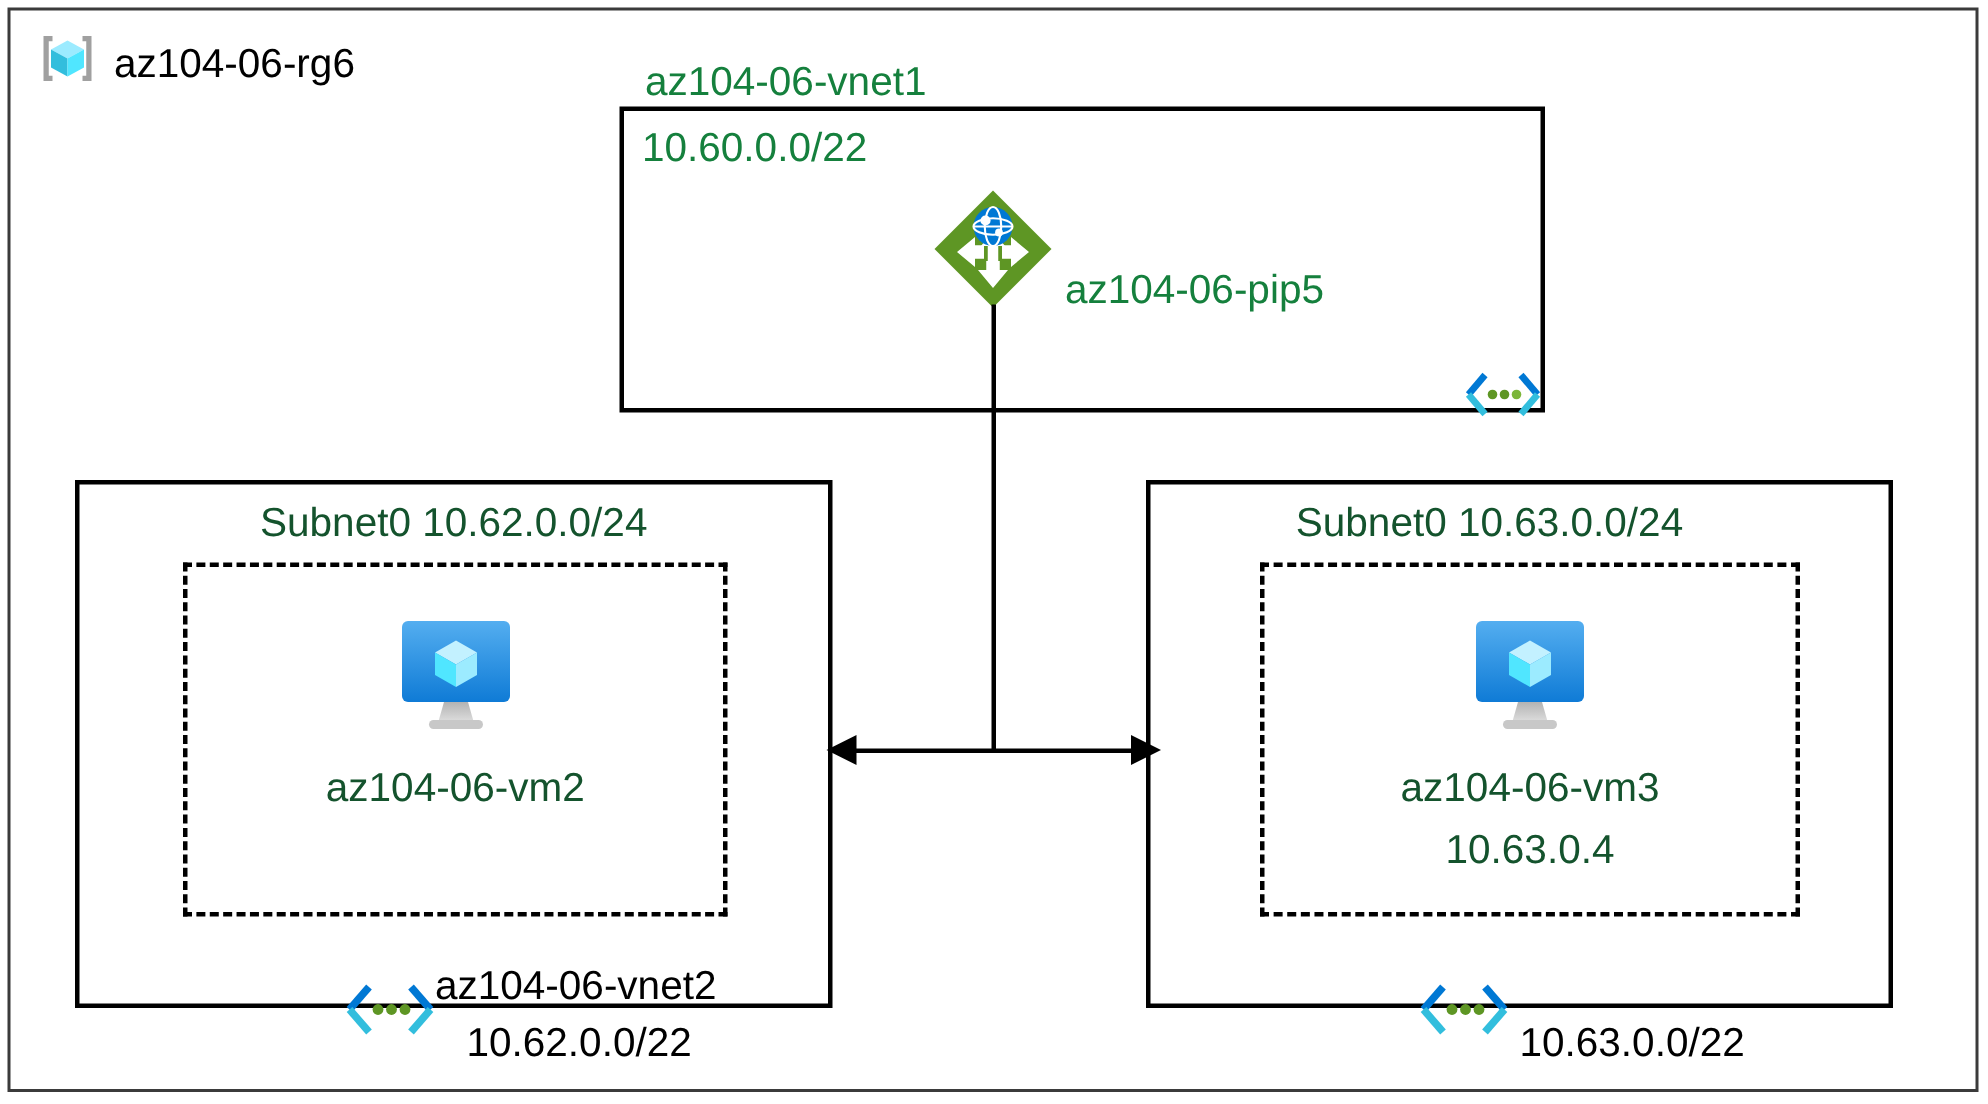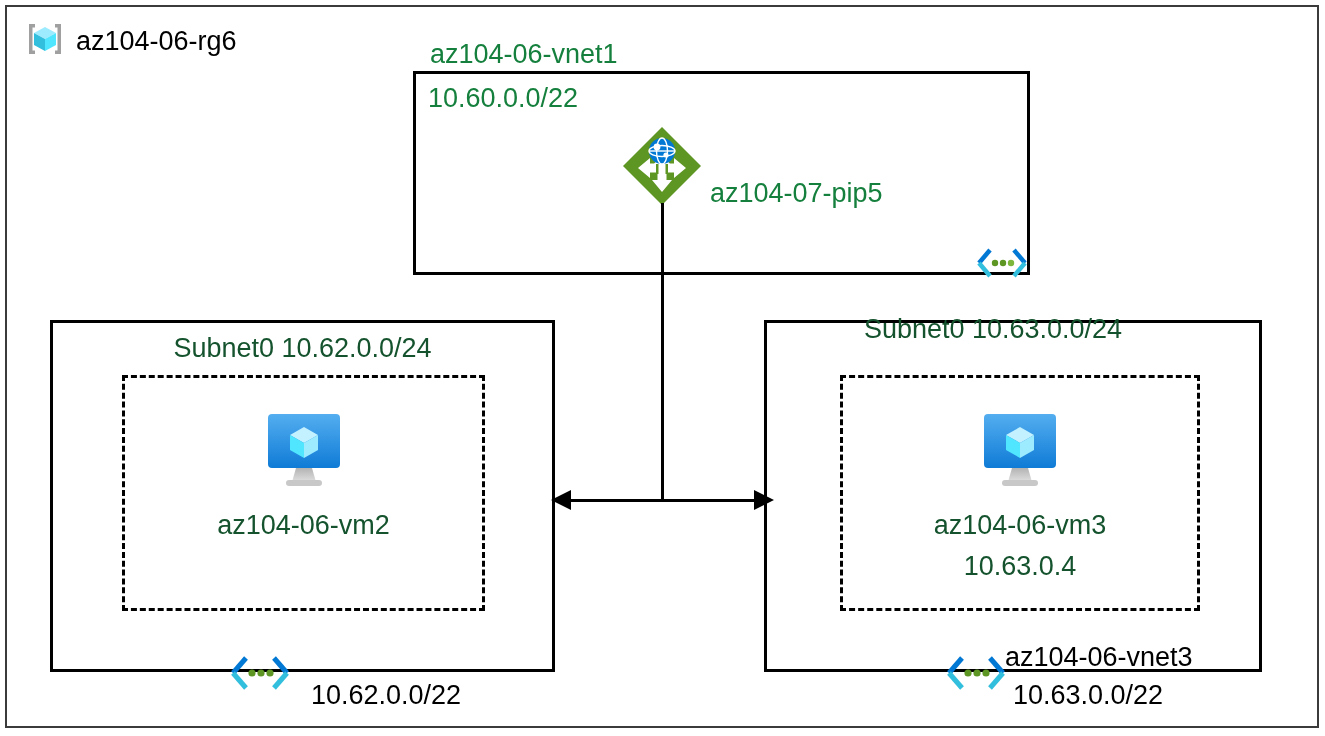--- a/index.html
+++ b/index.html
@@ -149,21 +149,21 @@
       <g stroke="#FFFFFF" stroke-width="1.4" fill="none">
         <ellipse cx="42" cy="27" rx="13" ry="5.5"></ellipse>
         <ellipse cx="42" cy="27" rx="5.5" ry="13"></ellipse>
         <line x1="29" y1="27" x2="55" y2="27"></line>
       </g>
       <circle cx="37" cy="23" r="3.4" fill="#FFFFFF"></circle>
       <circle cx="46" cy="31" r="2.6" fill="#FFFFFF"></circle>
     </svg>
   </span>
 
-  <div class="box-label" style="left:710px; top:177px;">az104-07-pip5</div>
+  <div class="box-label" style="left:710px; top:177px;">az104-06-pip5</div>
 
   <span class="icon" style="left:975px; top:248px;">
     <svg width="54" height="30" viewBox="0 0 54 30">
       <g stroke-linecap="butt">
         <path d="M14 2 L3 15 L14 2 Z"></path>
         <path d="M15 2 L4 15" stroke="#0078D4" stroke-width="4.5"></path>
         <path d="M4 15 L15 28" stroke="#32BEDD" stroke-width="4.5"></path>
         <path d="M39 2 L50 15" stroke="#0078D4" stroke-width="4.5"></path>
         <path d="M50 15 L39 28" stroke="#32BEDD" stroke-width="4.5"></path>
       </g>
@@ -215,25 +215,26 @@
         <path d="M5 18 L18 33" stroke="#32BEDD" stroke-width="5"></path>
         <path d="M46 3 L59 18" stroke="#0078D4" stroke-width="5"></path>
         <path d="M59 18 L46 33" stroke="#32BEDD" stroke-width="5"></path>
       </g>
       <circle cx="24" cy="18" r="3.6" fill="#5E9624"></circle>
       <circle cx="33" cy="18" r="3.6" fill="#5E9624"></circle>
       <circle cx="42" cy="18" r="3.6" fill="#5E9624"></circle>
     </svg>
   </span>
 
+  <div class="vnet-tag" style="left:290px; top:640px;">az104-06-vnet2</div>
   <div class="vnet-tag" style="left:298px; top:678px;margin-left:13px;">10.62.0.0/22</div>
 
   <div class="solid-box" style="left:764px; top:320px; width:498px; height:352px;"></div>
 
-  <div class="centered-label" style="left:764px; top:312px; width:458px;">Subnet0 10.63.0.0/24</div>
+  <div class="centered-label" style="left:764px; top:331px; width:458px;">Subnet0 10.63.0.0/24</div>
 
   <div class="dashed-box" style="left:840px; top:375px; width:360px; height:236px;"></div>
 
   <span class="icon" style="left:974px; top:412px;">
     <svg width="92" height="78" viewBox="0 0 92 78">
       <defs>
         <linearGradient id="vmScreen3" x1="0" y1="0" x2="0" y2="1">
           <stop offset="0%" stop-color="#54AEF0"></stop>
           <stop offset="100%" stop-color="#0F7BD6"></stop>
         </linearGradient>
@@ -261,16 +262,15 @@
         <path d="M5 18 L18 33" stroke="#32BEDD" stroke-width="5"></path>
         <path d="M46 3 L59 18" stroke="#0078D4" stroke-width="5"></path>
         <path d="M59 18 L46 33" stroke="#32BEDD" stroke-width="5"></path>
       </g>
       <circle cx="24" cy="18" r="3.6" fill="#5E9624"></circle>
       <circle cx="33" cy="18" r="3.6" fill="#5E9624"></circle>
       <circle cx="42" cy="18" r="3.6" fill="#5E9624"></circle>
     </svg>
   </span>
 
-  <div class="vnet-tag" style="left:1005px; top:640px;">az104-06-vnet3</div>
   <div class="vnet-tag" style="left:1013px; top:678px;">10.63.0.0/22</div>
 
 </div>
 
 </body></html>

